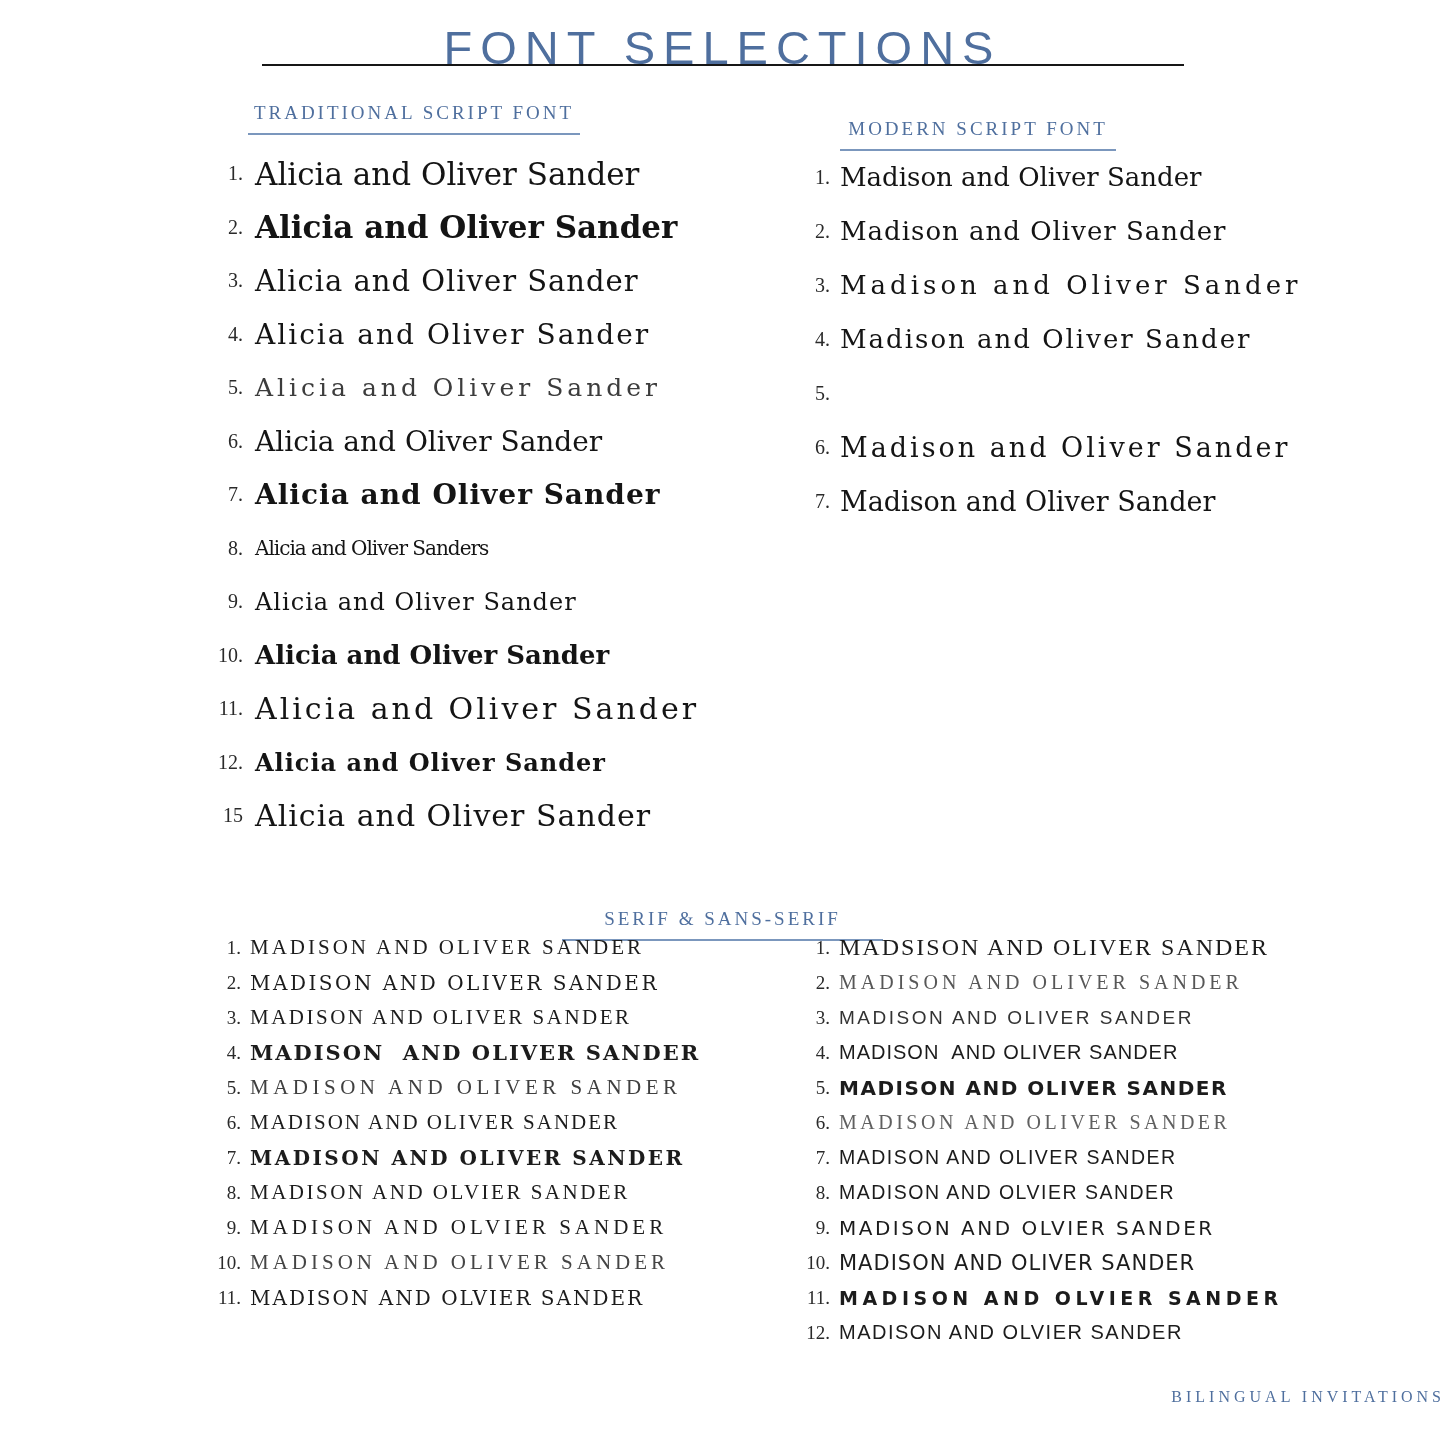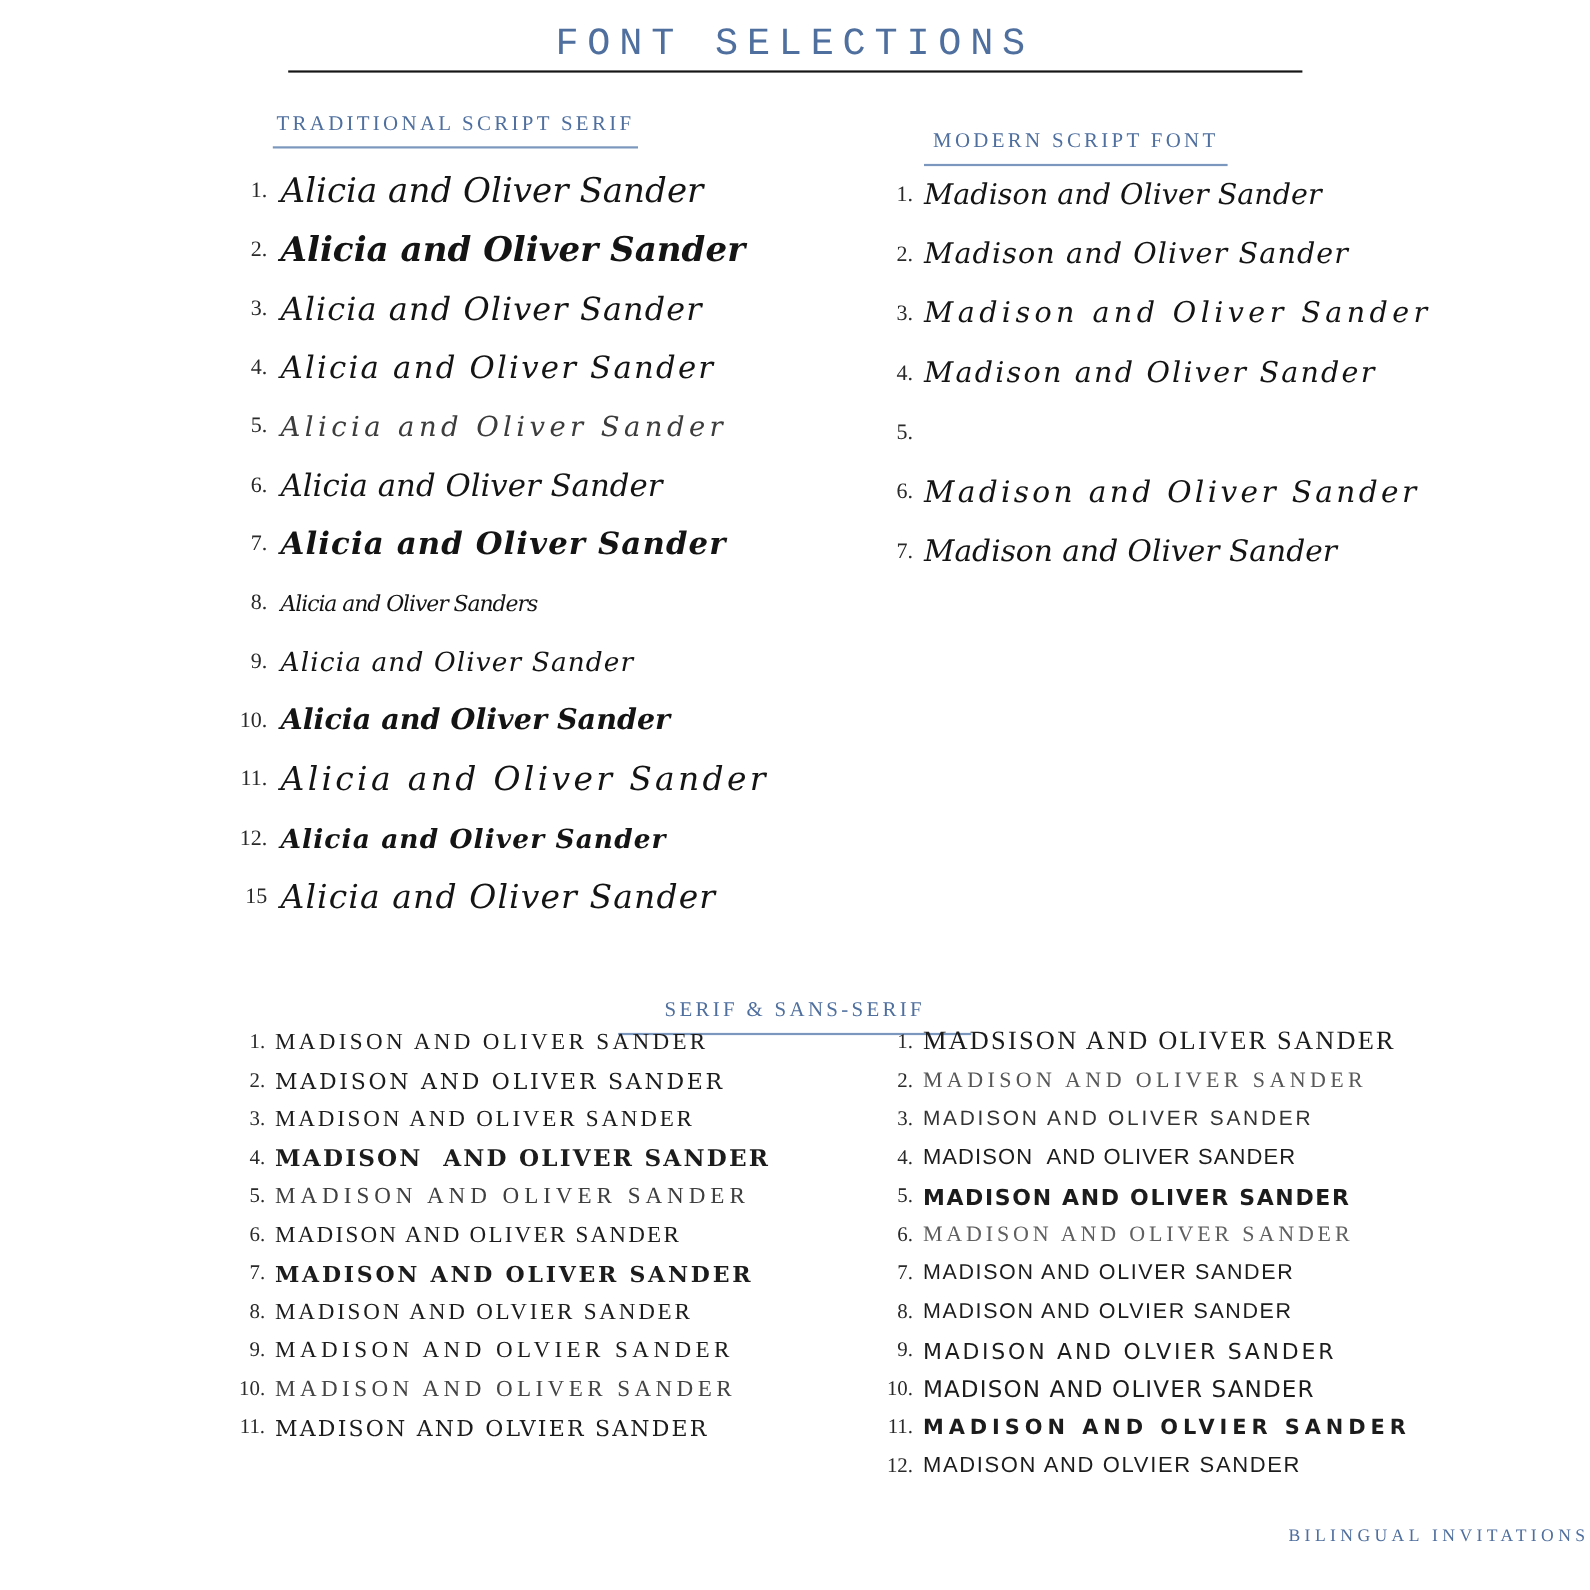--- a/index.html
+++ b/index.html
@@ -1,21 +1,21 @@
 <!DOCTYPE html>
 <html><head>
 <meta charset="utf-8">
 <style>
   html,body{margin:0;padding:0;background:#ffffff;}
   .page{position:relative;width:1445px;height:1445px;background:#ffffff;overflow:hidden;
         font-family:"Liberation Serif", serif;color:#1f1f1f;}
 
   
   .main-title{position:absolute;top:20px;left:0;width:100%;text-align:center;
-    font-family:Liberation Mono, monospace;font-size:35px;letter-spacing:8px;
+    font-family:Liberation Sans, sans-serif;font-size:47px;letter-spacing:8px;
     color:#4f6f9e;font-weight:normal;}
   .title-rule{position:absolute;top:64px;left:262px;width:922px;height:0;
     border-top:2px solid #161616;}
 
   
   .col-header{position:absolute;text-align:center;color:#4f6f9e;
     font-family:"Liberation Serif", serif;font-size:19px;letter-spacing:3px;
     padding-bottom:9px;border-bottom:2px solid #7b97bd;}
   .hdr-trad{top:102px;left:248px;width:332px;}
   .hdr-modern{top:118px;left:840px;width:276px;}
@@ -36,21 +36,21 @@
   .modern-list .row{height:54px;}
   .modern-list .num{width:32px;font-size:20px;margin-right:10px;}
 
   .serif-left{position:absolute;left:205px;top:930px;width:540px;}
   .serif-right{position:absolute;left:798px;top:930px;width:560px;}
   .serif-left .row,.serif-right .row{height:35px;}
   .serif-left .num{width:36px;font-size:19px;margin-right:9px;}
   .serif-right .num{width:32px;font-size:19px;margin-right:9px;}
 
   
-  .script{font-family:"DejaVu Serif", serif;font-style:italic;color:#141414;}
+  .script{font-family:"DejaVu Serif", serif;color:#141414;}
   .t1{font-size:31px;}
   .t2{font-size:31px;font-weight:bold;}
   .t3{font-size:29px;letter-spacing:1px;}
   .t4{font-size:28px;letter-spacing:2px;}
   .t5{font-size:25px;letter-spacing:4px;color:#3c3c3c;}
   .t6{font-size:28px;}
   .t7{font-size:28px;font-weight:bold;letter-spacing:1px;}
   .t8{font-size:20px;letter-spacing:-1px;}
   .t9{font-size:24px;letter-spacing:1px;}
   .t10{font-size:26px;font-weight:bold;}
@@ -98,21 +98,21 @@
     color:#4f6f9e;font-size:16px;letter-spacing:4px;font-family:"Liberation Serif", serif;}
 </style>
 </head>
 <body>
 
 <div class="page">
 
   <div class="main-title">FONT SELECTIONS</div>
   <div class="title-rule"></div>
 
-  <div class="col-header hdr-trad">TRADITIONAL SCRIPT SERIF</div>
+  <div class="col-header hdr-trad">TRADITIONAL SCRIPT FONT</div>
   <div class="col-header hdr-modern">MODERN SCRIPT FONT</div>
 
   <div class="trad-list">
     <div class="row">
         <span class="num">1.</span>
         <span class="sample script t1">Alicia and Oliver Sander</span>
       </div>
     <div class="row">
         <span class="num">2.</span>
         <span class="sample script t2">Alicia and Oliver Sander</span>

